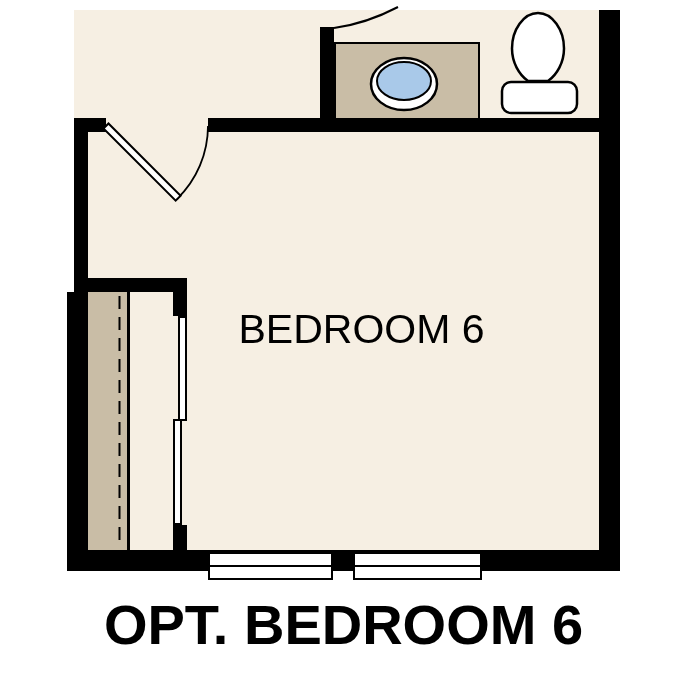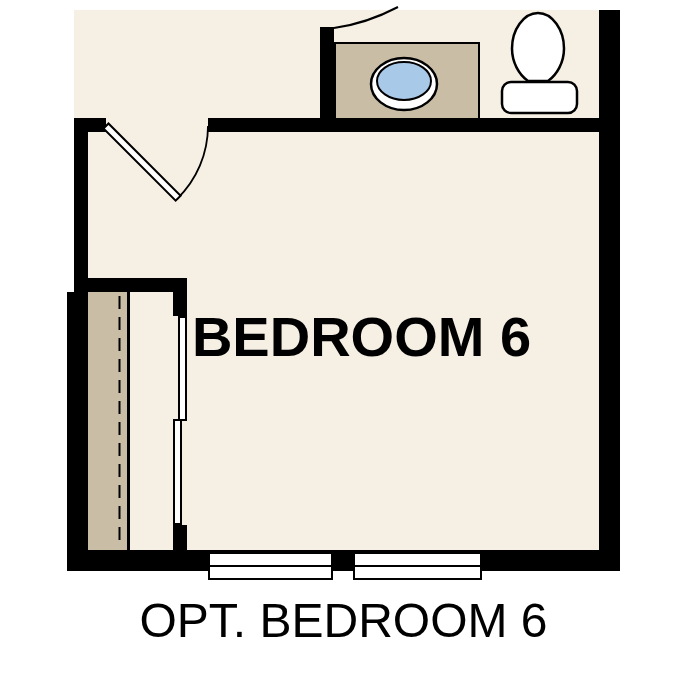--- a/index.html
+++ b/index.html
@@ -10,24 +10,24 @@
   .wall{background:var(--c-wall,#000000);}
   .mill{background:var(--c-millwork,#c9bda6);box-sizing:border-box;}
   .vanity{border:2px solid var(--c-wall,#000);}
   .shelf{border-right:3px solid var(--c-wall,#000);}
   .window{background:#ffffff;border:2px solid var(--c-wall,#000);box-sizing:border-box;}
   .pane-divider{position:absolute;left:0;top:50%;width:100%;margin-top:-1px;
     border-top:2px solid var(--c-wall,#000);}
   .slider{background:#ffffff;border:2px solid var(--c-wall,#000);box-sizing:border-box;}
   svg.overlay{position:absolute;left:0;top:0;}
   .room-label{position:absolute;left:187px;top:309px;width:349px;text-align:center;
-    font-size:56px;font-weight:bold;line-height:1;letter-spacing:0px;
+    font-size:41px;font-weight:normal;line-height:1;letter-spacing:0px;
     color:var(--c-text,#000);white-space:nowrap;}
   .caption{position:absolute;left:0;top:597px;width:687px;text-align:center;
-    font-size:48px;font-weight:normal;line-height:1;letter-spacing:0px;
+    font-size:56px;font-weight:bold;line-height:1;letter-spacing:0px;
     color:var(--c-text,#000);white-space:nowrap;}
 </style>
 </head>
 <body>
 
 <div class="plan">
 
   <div class="abs floor" style="left:74px;top:10px;width:525px;height:108px"></div>
   <div class="abs floor" style="left:88px;top:118px;width:511px;height:432px"></div>
 

